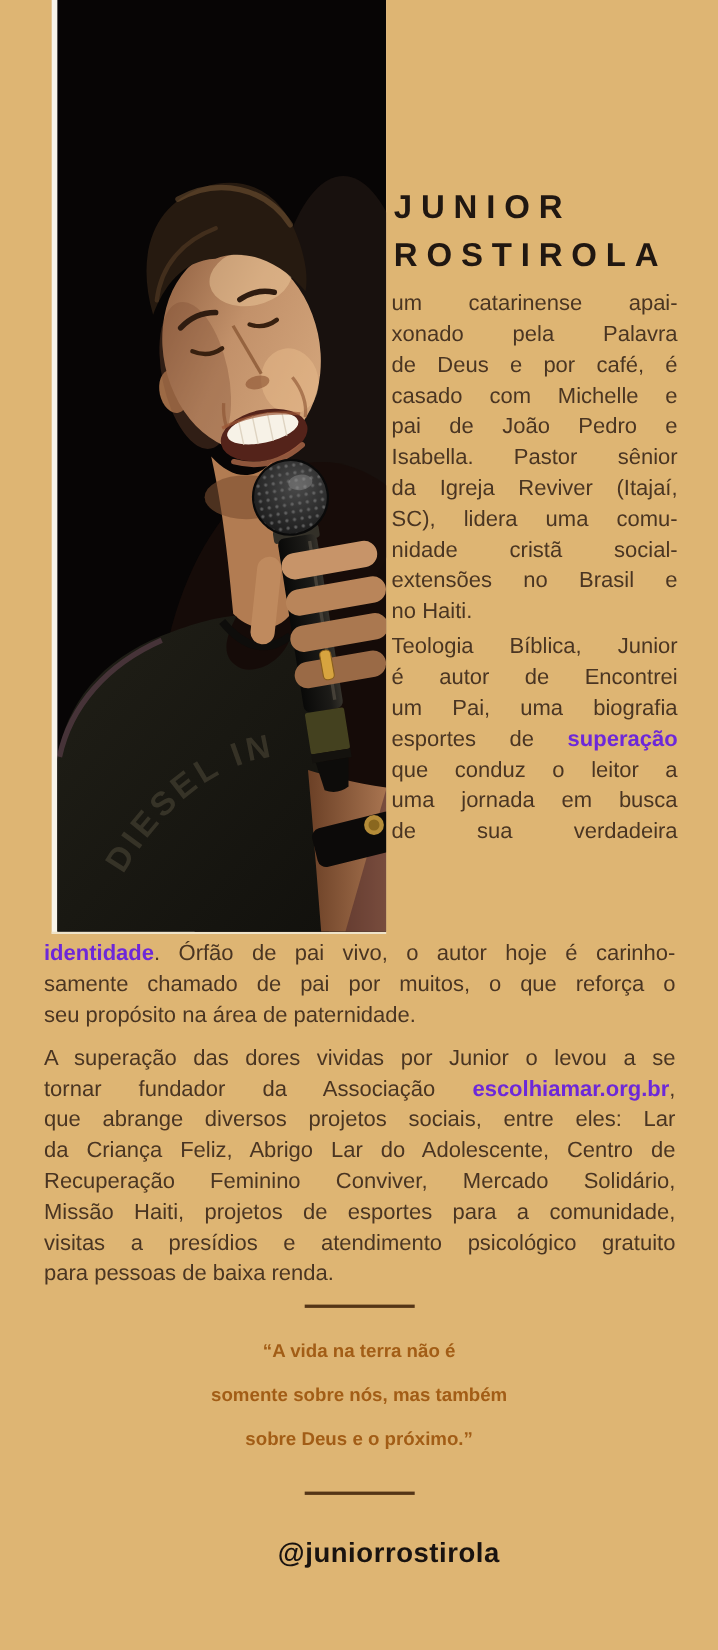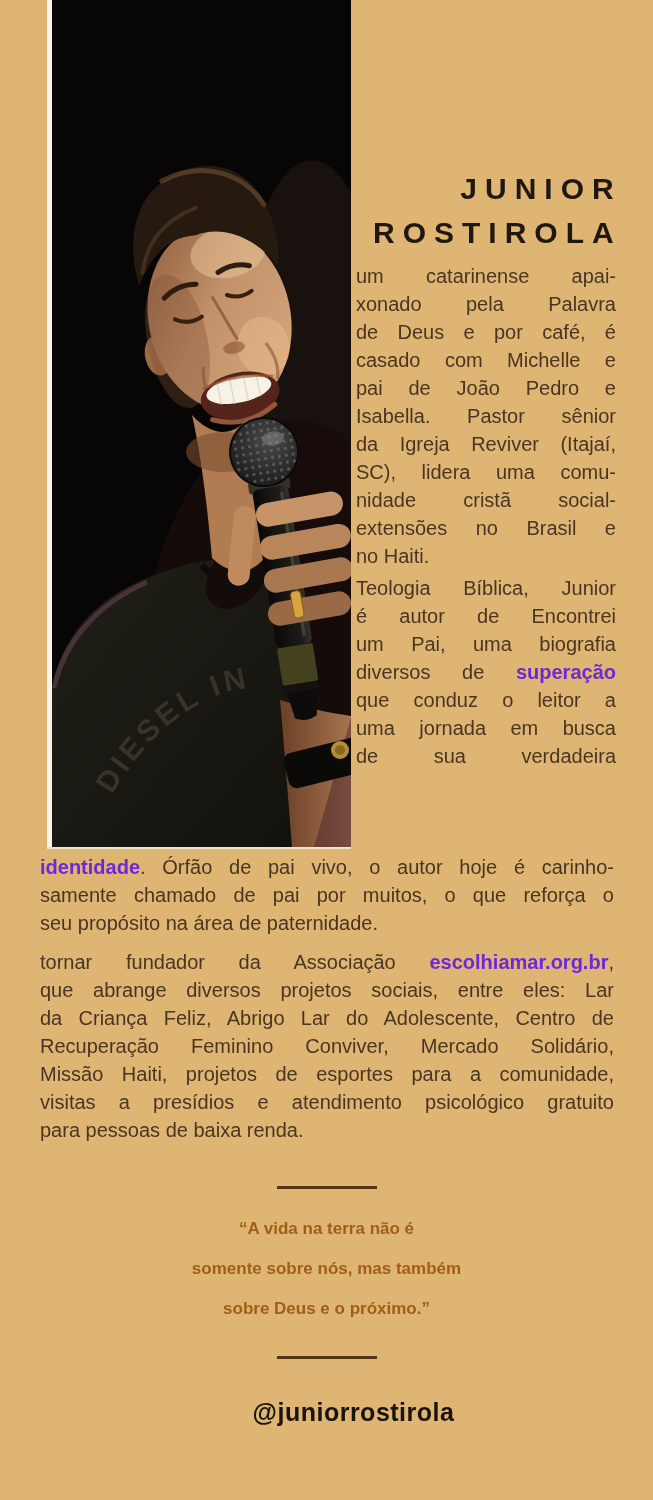--- a/index.html
+++ b/index.html
@@ -10,23 +10,23 @@
   }
   
   .photo-frame {
     position:absolute; left:47px; top:0; width:304px; height:849px;
     background:#F8F4EA; padding-left:5px; box-sizing:border-box;
     border-bottom:2px solid #EFE3C8;
   }
   .photo-frame svg { display:block; width:299px; height:847px; }
   
   .title {
-    position:absolute; left:373px; top:167px;
+    position:absolute; left:358px; top:167px;
     font-size:30px; font-weight:800; letter-spacing:8px;
-    line-height:44px; color:#201711; white-space:nowrap;text-align:right;
+    line-height:44px; color:#201711; white-space:nowrap;
   }
   
   .col-text  { position:absolute; left:356px; top:262px; width:260px; }
   .wide-text { position:absolute; left:40px;  top:853px; width:574px; }
   .para { font-size:20px; line-height:28px; color:#4A3522; }
   .col-text  .para + .para { margin-top:4px; }
   .wide-text .para + .para { margin-top:11px; }
   .jline { text-align:justify; height:28px; }
   .jline::after { content:""; display:inline-block; width:100%; height:0; }
   .jline.endline { text-align:left; }
@@ -190,34 +190,35 @@
         <div class="jline"><span>da Igreja Reviver (Itajaí,</span></div>
         <div class="jline"><span>SC), lidera uma comu-</span></div>
         <div class="jline"><span>nidade cristã social-</span></div>
         <div class="jline"><span>extensões no Brasil e</span></div>
         <div class="jline endline"><span>no Haiti.</span></div>
       </div>
     <div class="para">
         <div class="jline"><span>Teologia Bíblica, Junior</span></div>
         <div class="jline"><span>é autor de Encontrei</span></div>
         <div class="jline"><span>um Pai, uma biografia</span></div>
-        <div class="jline"><span>diversos de </span><span class="accent">superação</span></div>
+        <div class="jline"><span>esportes de </span><span class="accent">superação</span></div>
         <div class="jline"><span>que conduz o leitor a</span></div>
         <div class="jline"><span>uma jornada em busca</span></div>
         <div class="jline"><span>de sua verdadeira</span></div>
       </div>
   </div>
 
   <div class="wide-text">
     <div class="para">
         <div class="jline"><span class="accent">identidade</span><span>. Órfão de pai vivo, o autor hoje é carinho-</span></div>
         <div class="jline"><span>samente chamado de pai por muitos, o que reforça o</span></div>
         <div class="jline endline"><span>seu propósito na área de paternidade.</span></div>
       </div>
     <div class="para">
+        <div class="jline"><span>A superação das dores vividas por Junior o levou a se</span></div>
         <div class="jline"><span>tornar fundador da Associação </span><span class="accent">escolhiamar.org.br</span><span>,</span></div>
         <div class="jline"><span>que abrange diversos projetos sociais, entre eles: Lar</span></div>
         <div class="jline"><span>da Criança Feliz, Abrigo Lar do Adolescente, Centro de</span></div>
         <div class="jline"><span>Recuperação Feminino Conviver, Mercado Solidário,</span></div>
         <div class="jline"><span>Missão Haiti, projetos de esportes para a comunidade,</span></div>
         <div class="jline"><span>visitas a presídios e atendimento psicológico gratuito</span></div>
         <div class="jline endline"><span>para pessoas de baixa renda.</span></div>
       </div>
   </div>
 

